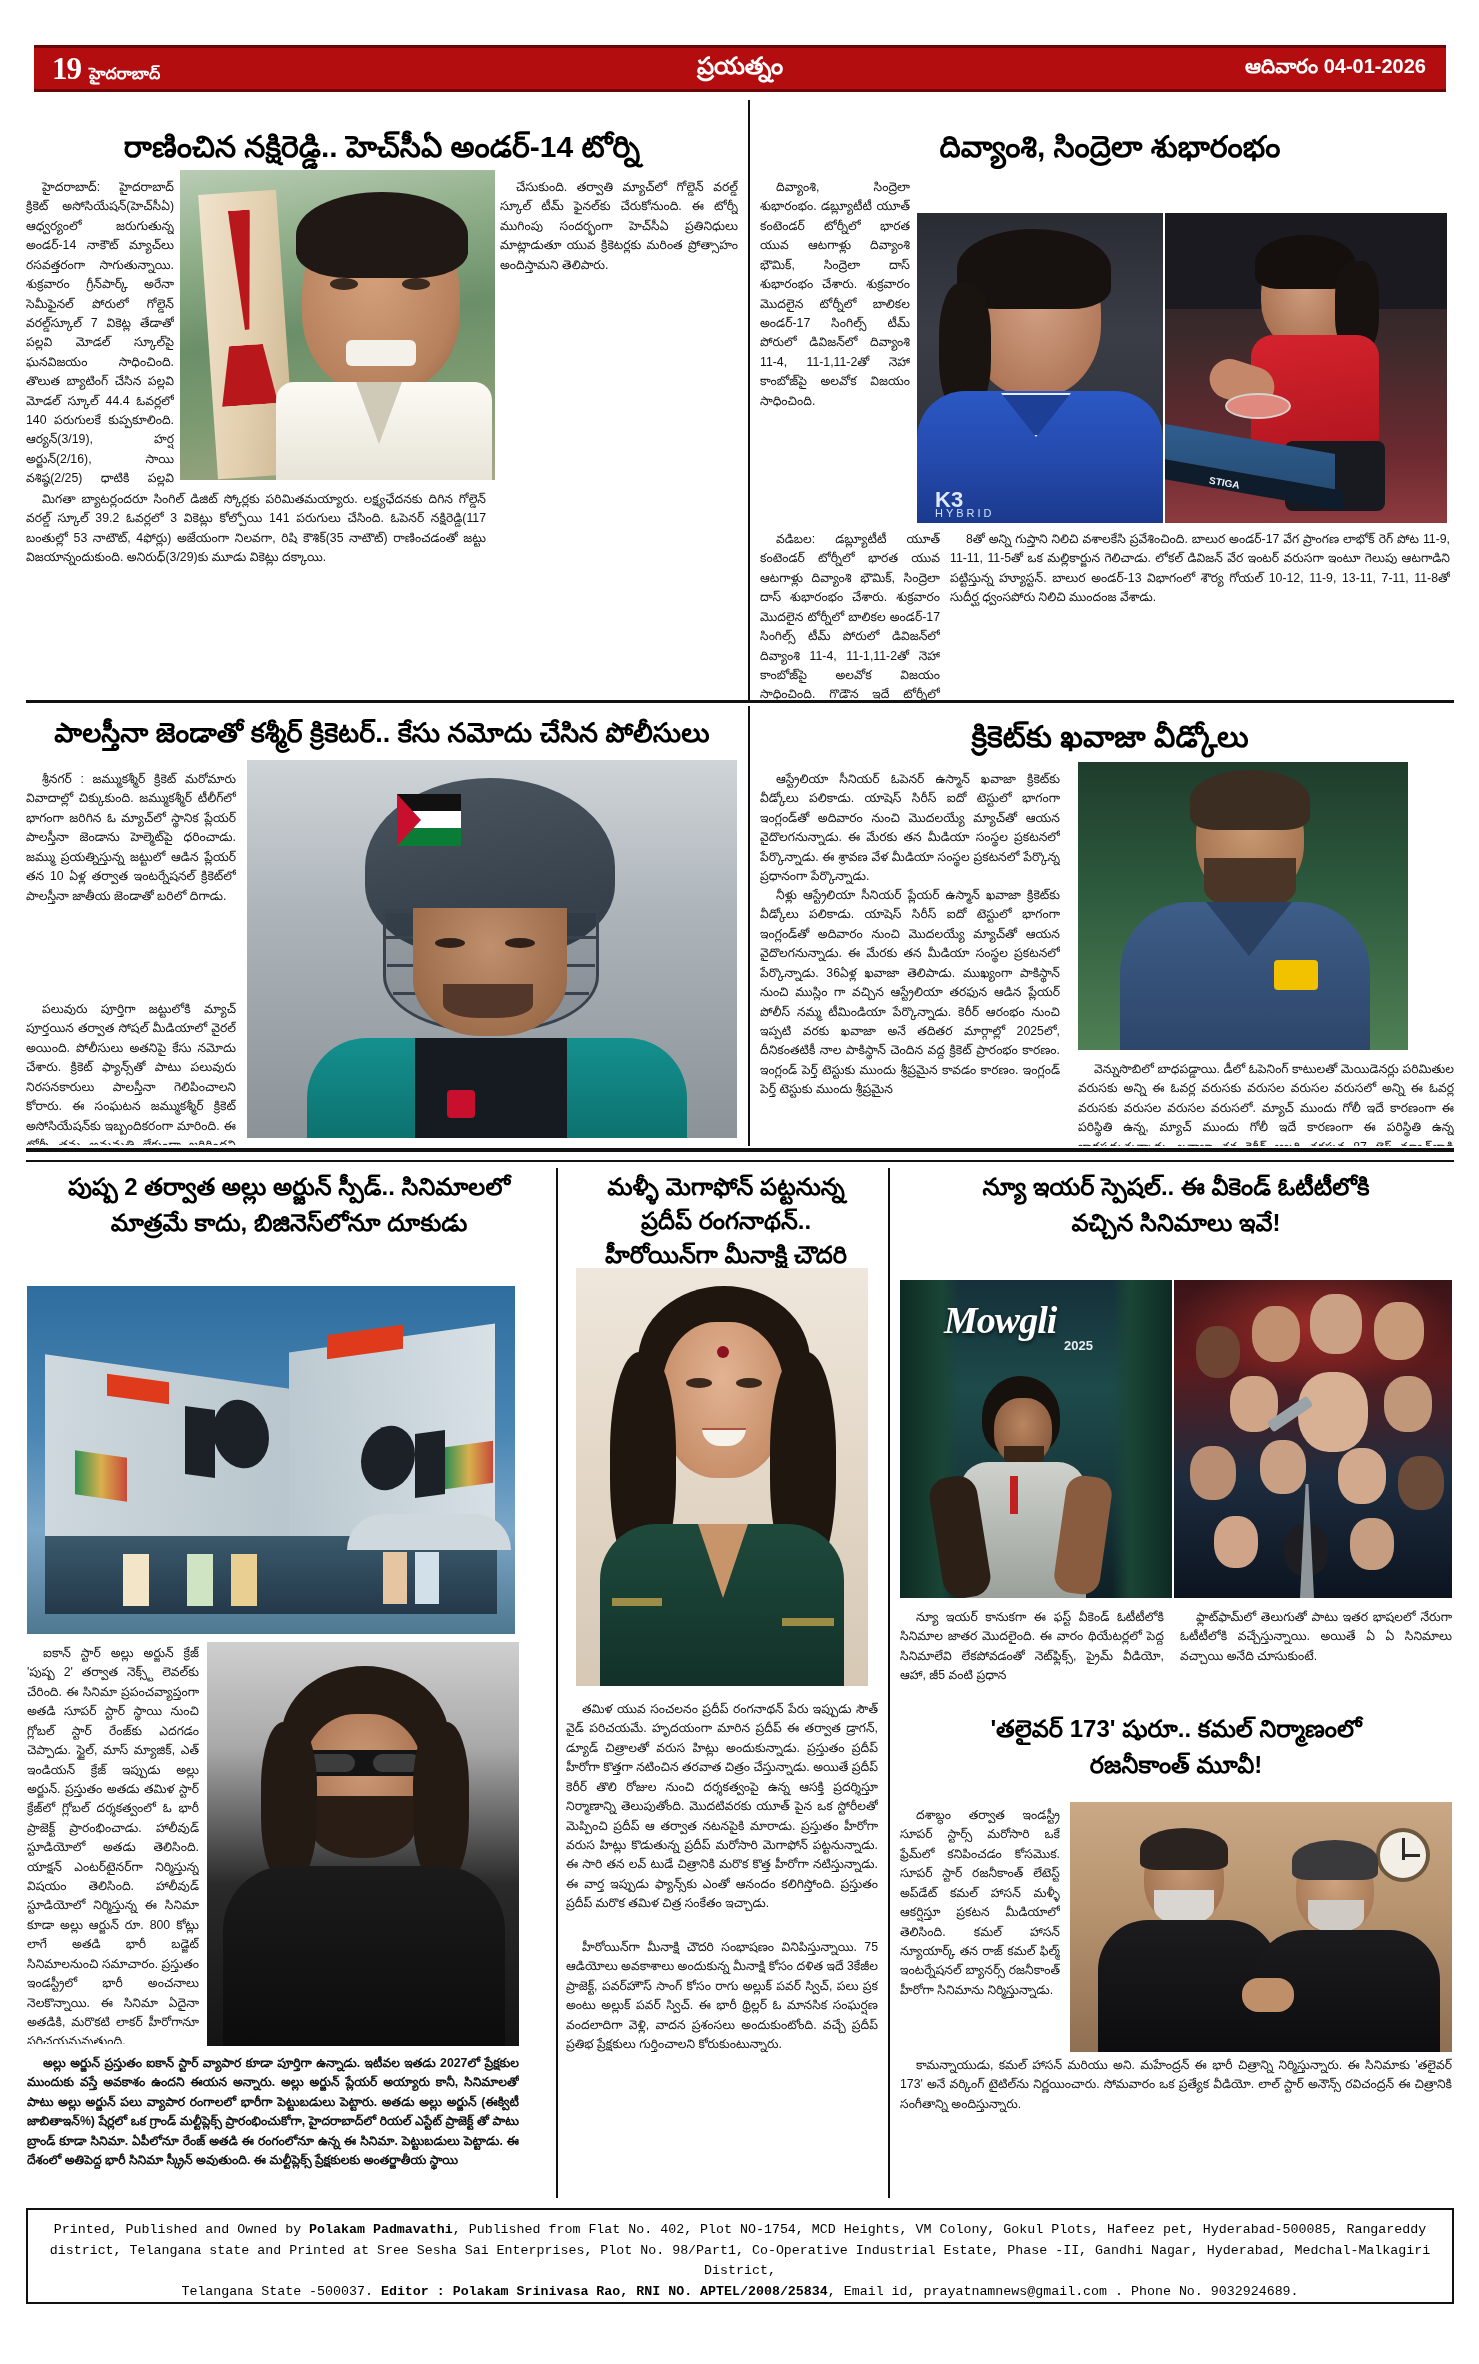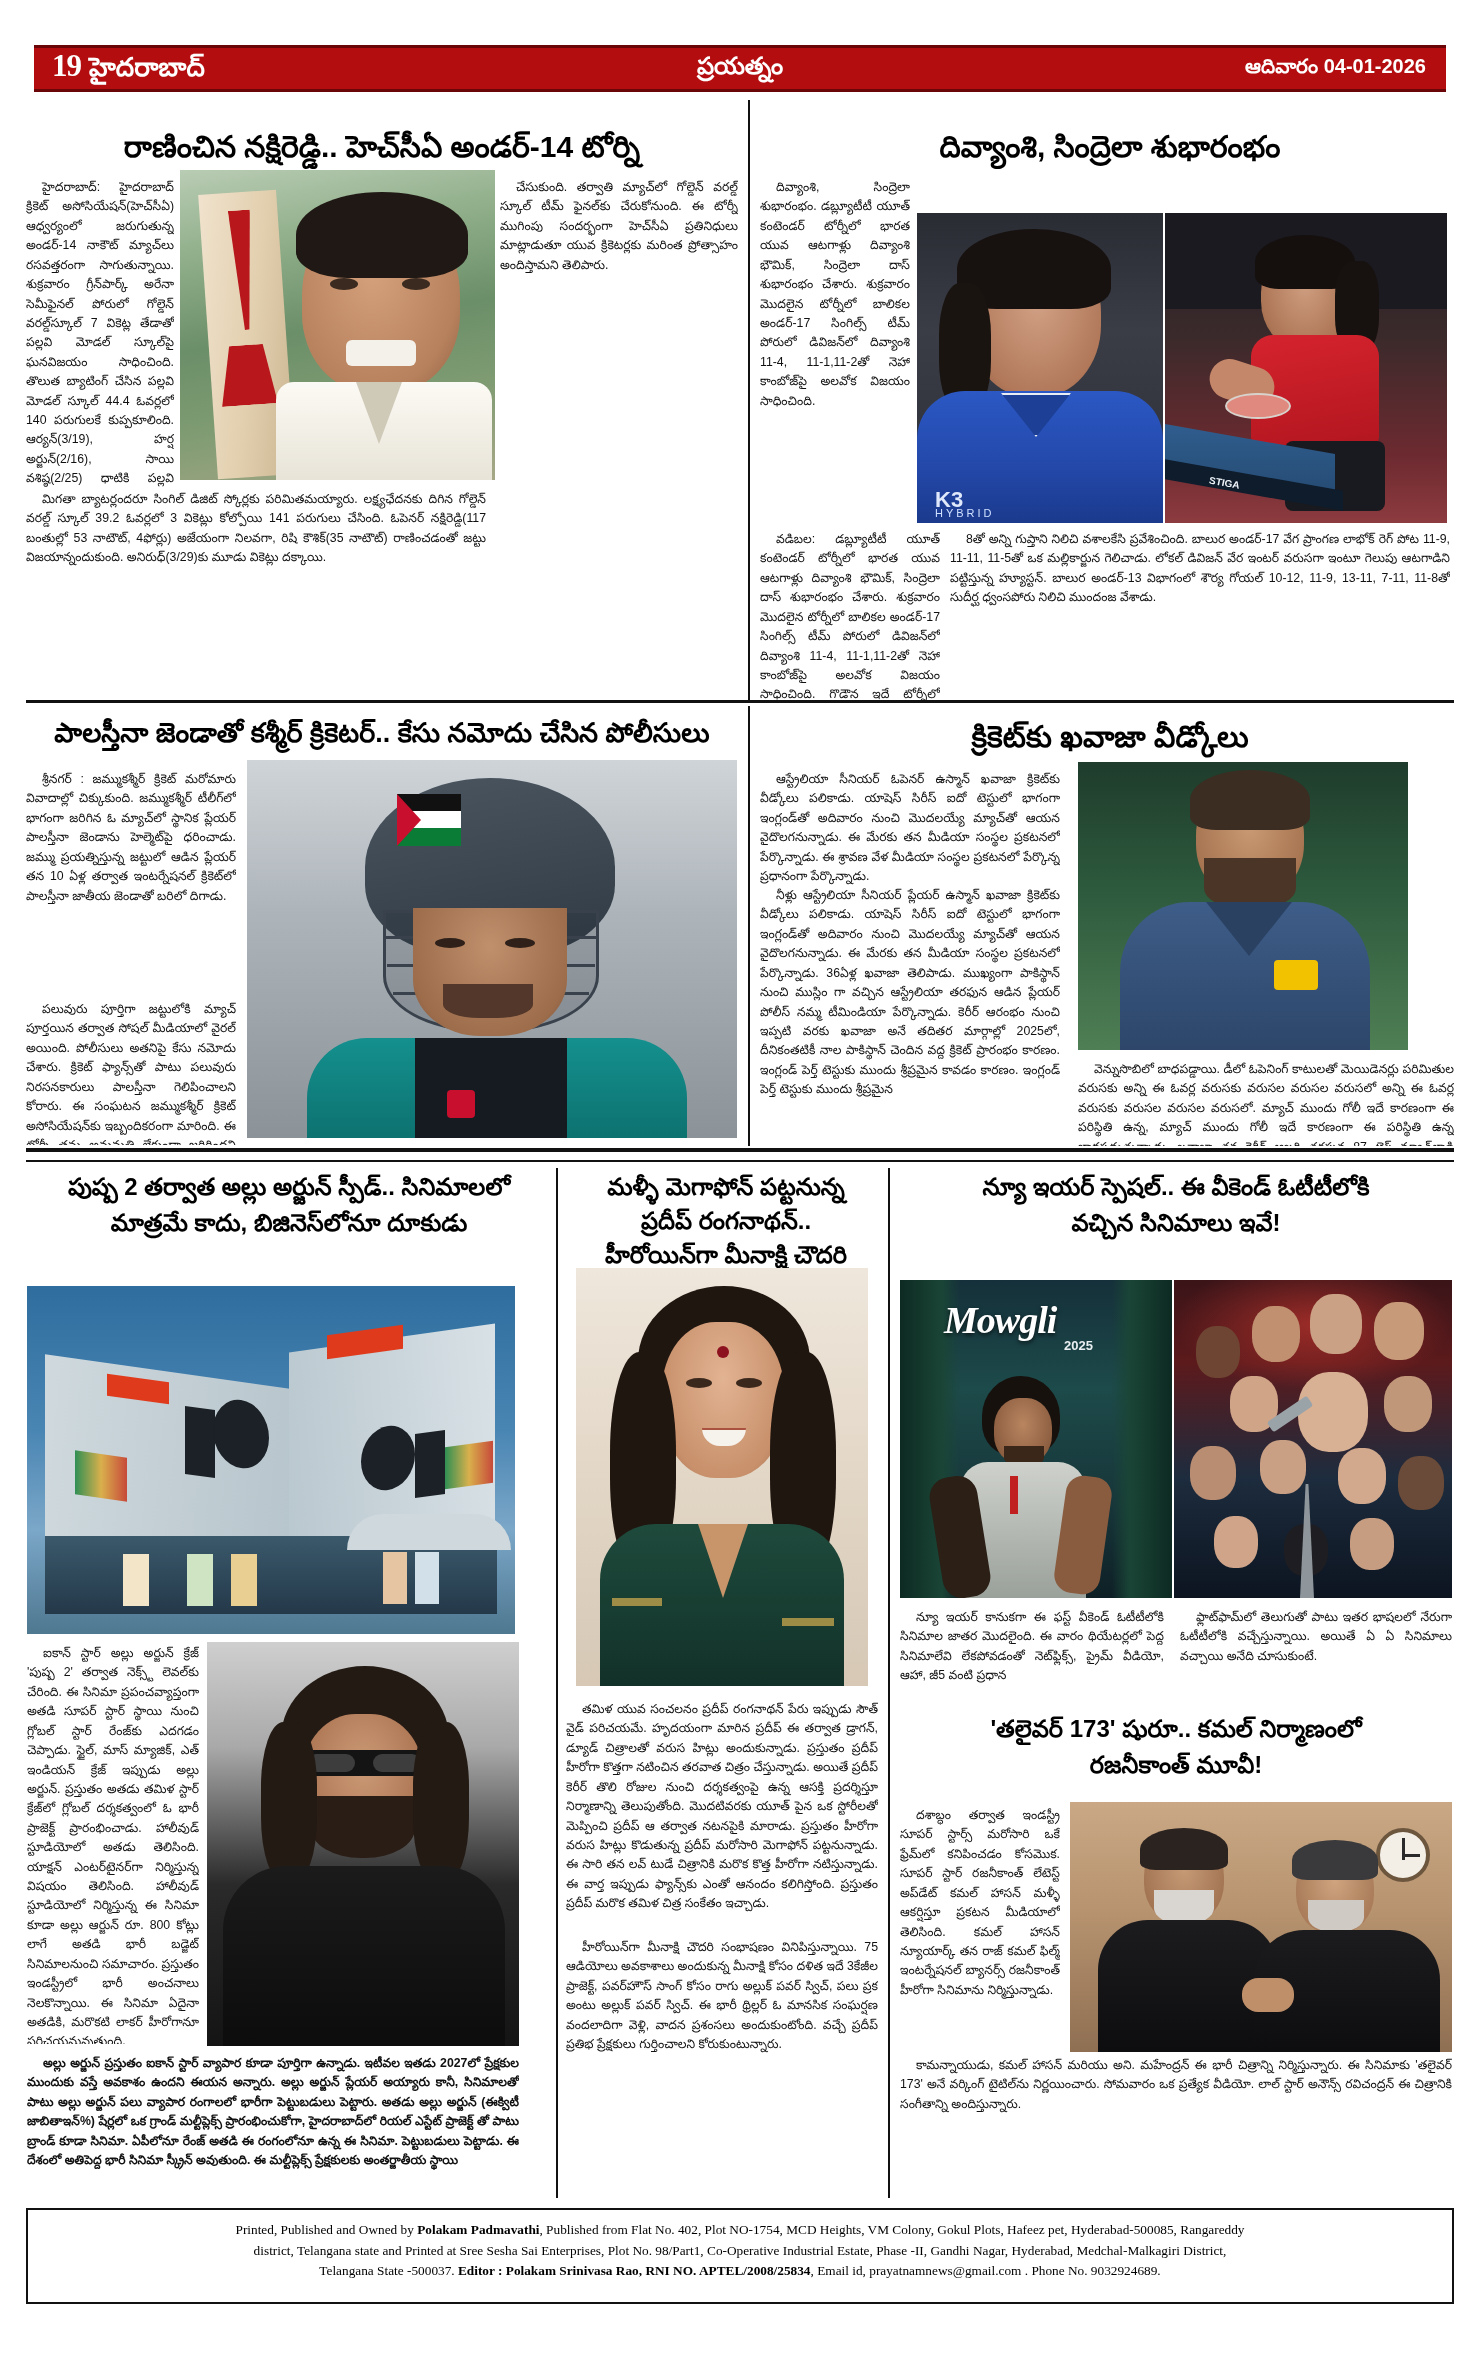--- a/index.html
+++ b/index.html
@@ -37,21 +37,21 @@
   .mast-left {
     display: flex; align-items: baseline; gap: 8px;
     padding-left: 18px;
     width: 33%;
   }
   .mast-pageno {
     font-size: 31px; font-weight: 700; letter-spacing: -1px;
     font-family: "Liberation Serif", serif;
   }
   .mast-city {
-    font-size: 26px; font-weight: 700;
+    font-size: 16px; font-weight: 700;
   }
   .mast-center {
     width: 34%; text-align: center;
     font-size: 24px; font-weight: 700;
   }
   .mast-right {
     width: 33%; text-align: right; padding-right: 20px;
     font-size: 20px; font-weight: 700;
   }
 
@@ -94,21 +94,21 @@
   .photo .inner { position: absolute; inset: 0; }
 
   
   .footer-box {
     position: absolute;
     left: 26px; top: 2208px;
     width: 1428px; height: 96px;
     border: 2px solid #111;
     background: #fff;
     padding: 10px 18px 4px 18px;
-    font-family: Liberation Serif, serif;
+    font-family: Liberation Mono, monospace;
     font-size: 13.3px;
     line-height: 1.55;
     text-align: center;
     color: #000;
   }
   .footer-box b { font-weight: 700; }
 </style>
 </head>
 <body>
 

